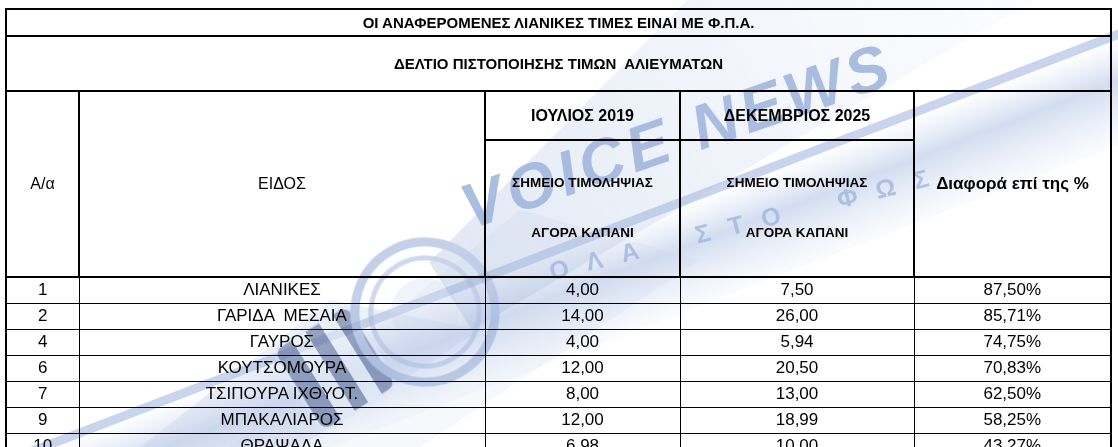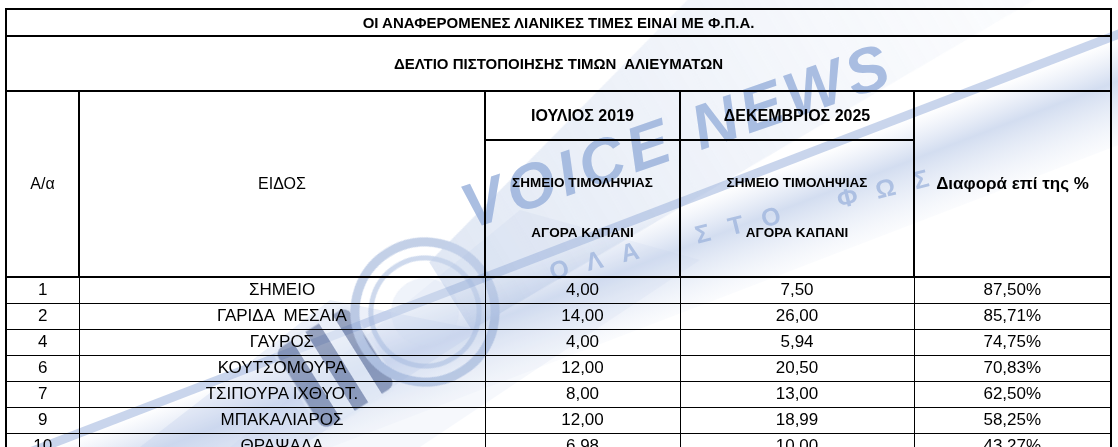--- a/index.html
+++ b/index.html
@@ -127,21 +127,21 @@
         <div>ΑΓΟΡΑ ΚΑΠΑΝΙ</div>
       </th>
       <th>
         <div>ΣΗΜΕΙΟ ΤΙΜΟΛΗΨΙΑΣ</div>
         <div>ΑΓΟΡΑ ΚΑΠΑΝΙ</div>
       </th>
     </tr>
 
     <tr class="data">
       <td>1</td>
-      <td>ΣΗΜΕΙΟ</td>
+      <td>ΛΙΑΝΙΚΕΣ</td>
       <td>4,00</td>
       <td>7,50</td>
       <td>87,50%</td>
     </tr>
     <tr class="data">
       <td>2</td>
       <td>ΓΑΡΙΔΑ  ΜΕΣΑΙΑ</td>
       <td>14,00</td>
       <td>26,00</td>
       <td>85,71%</td>

